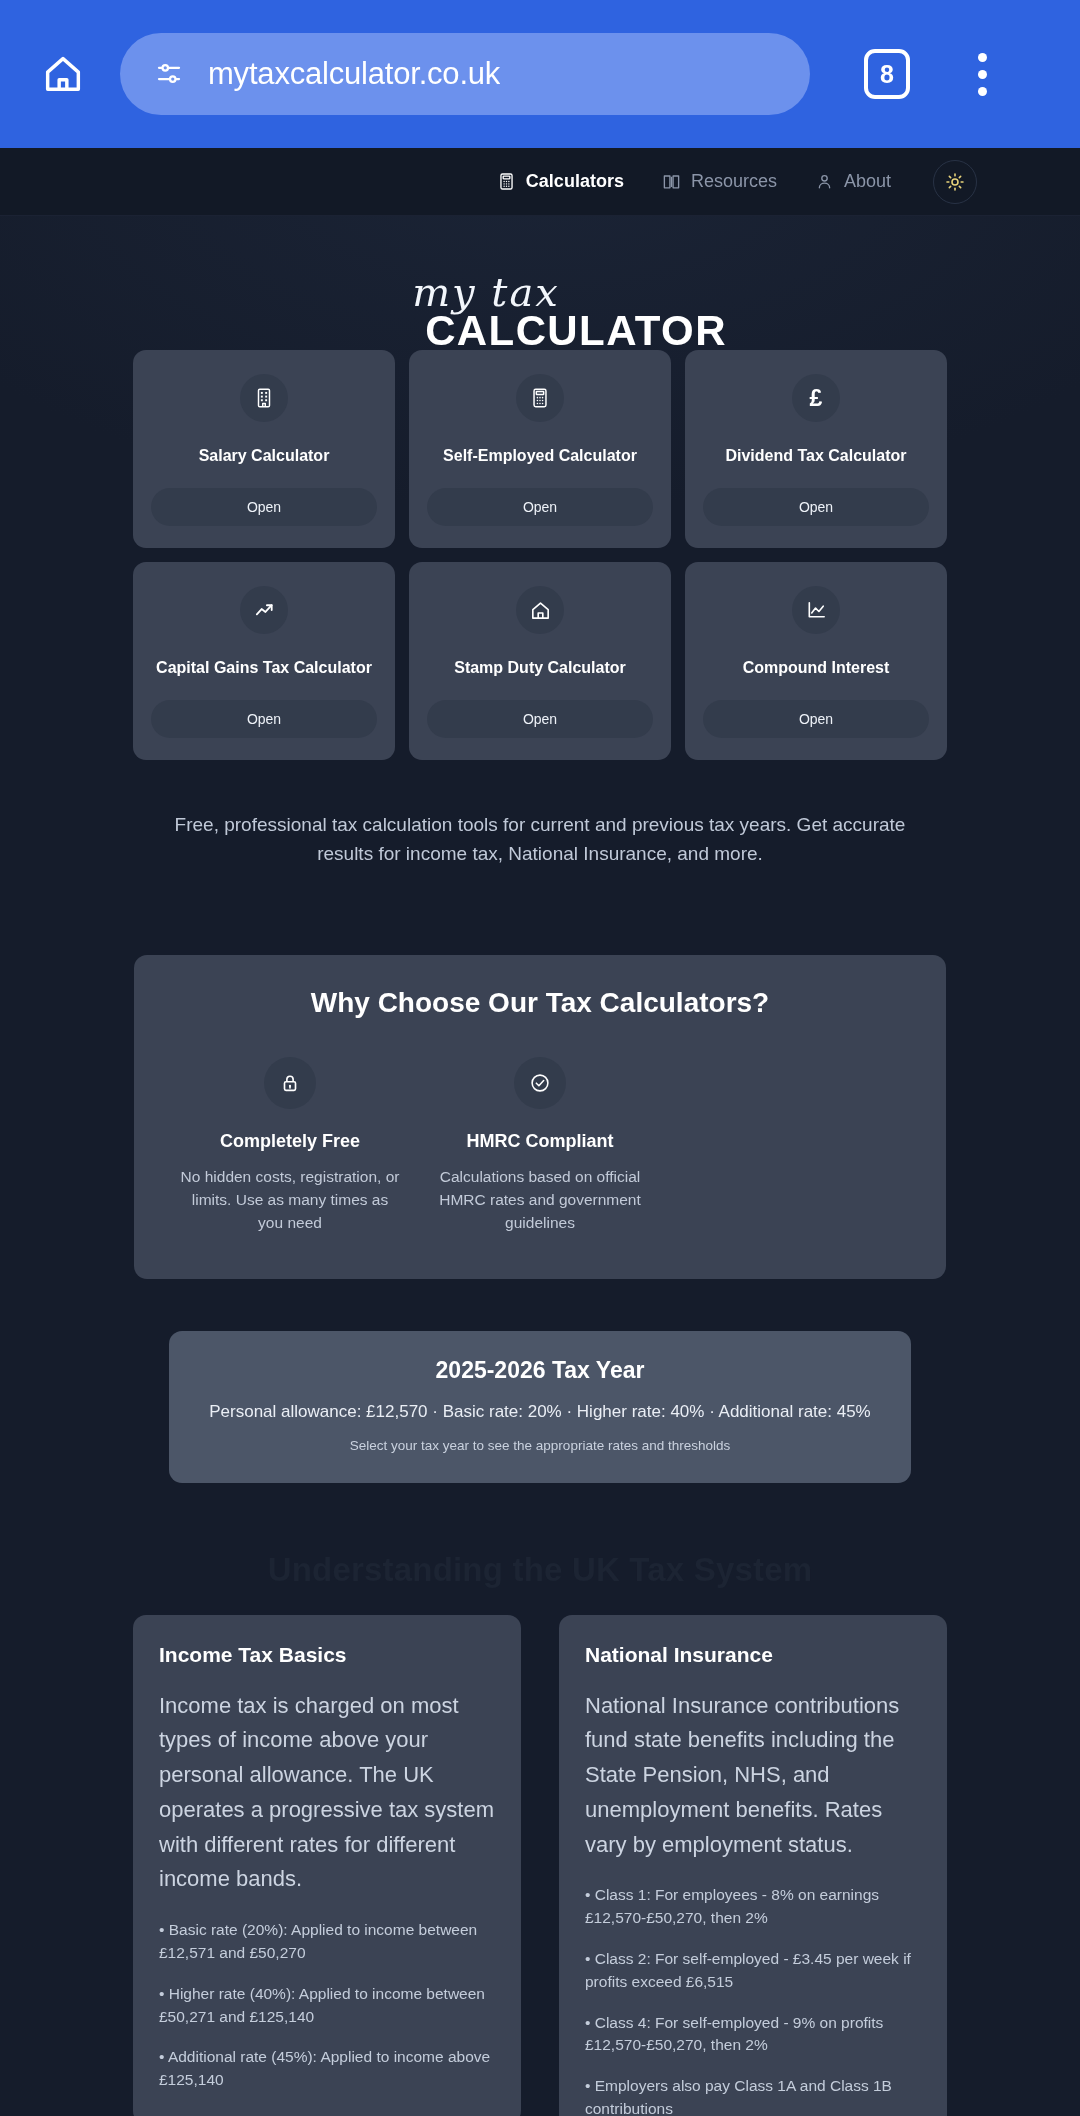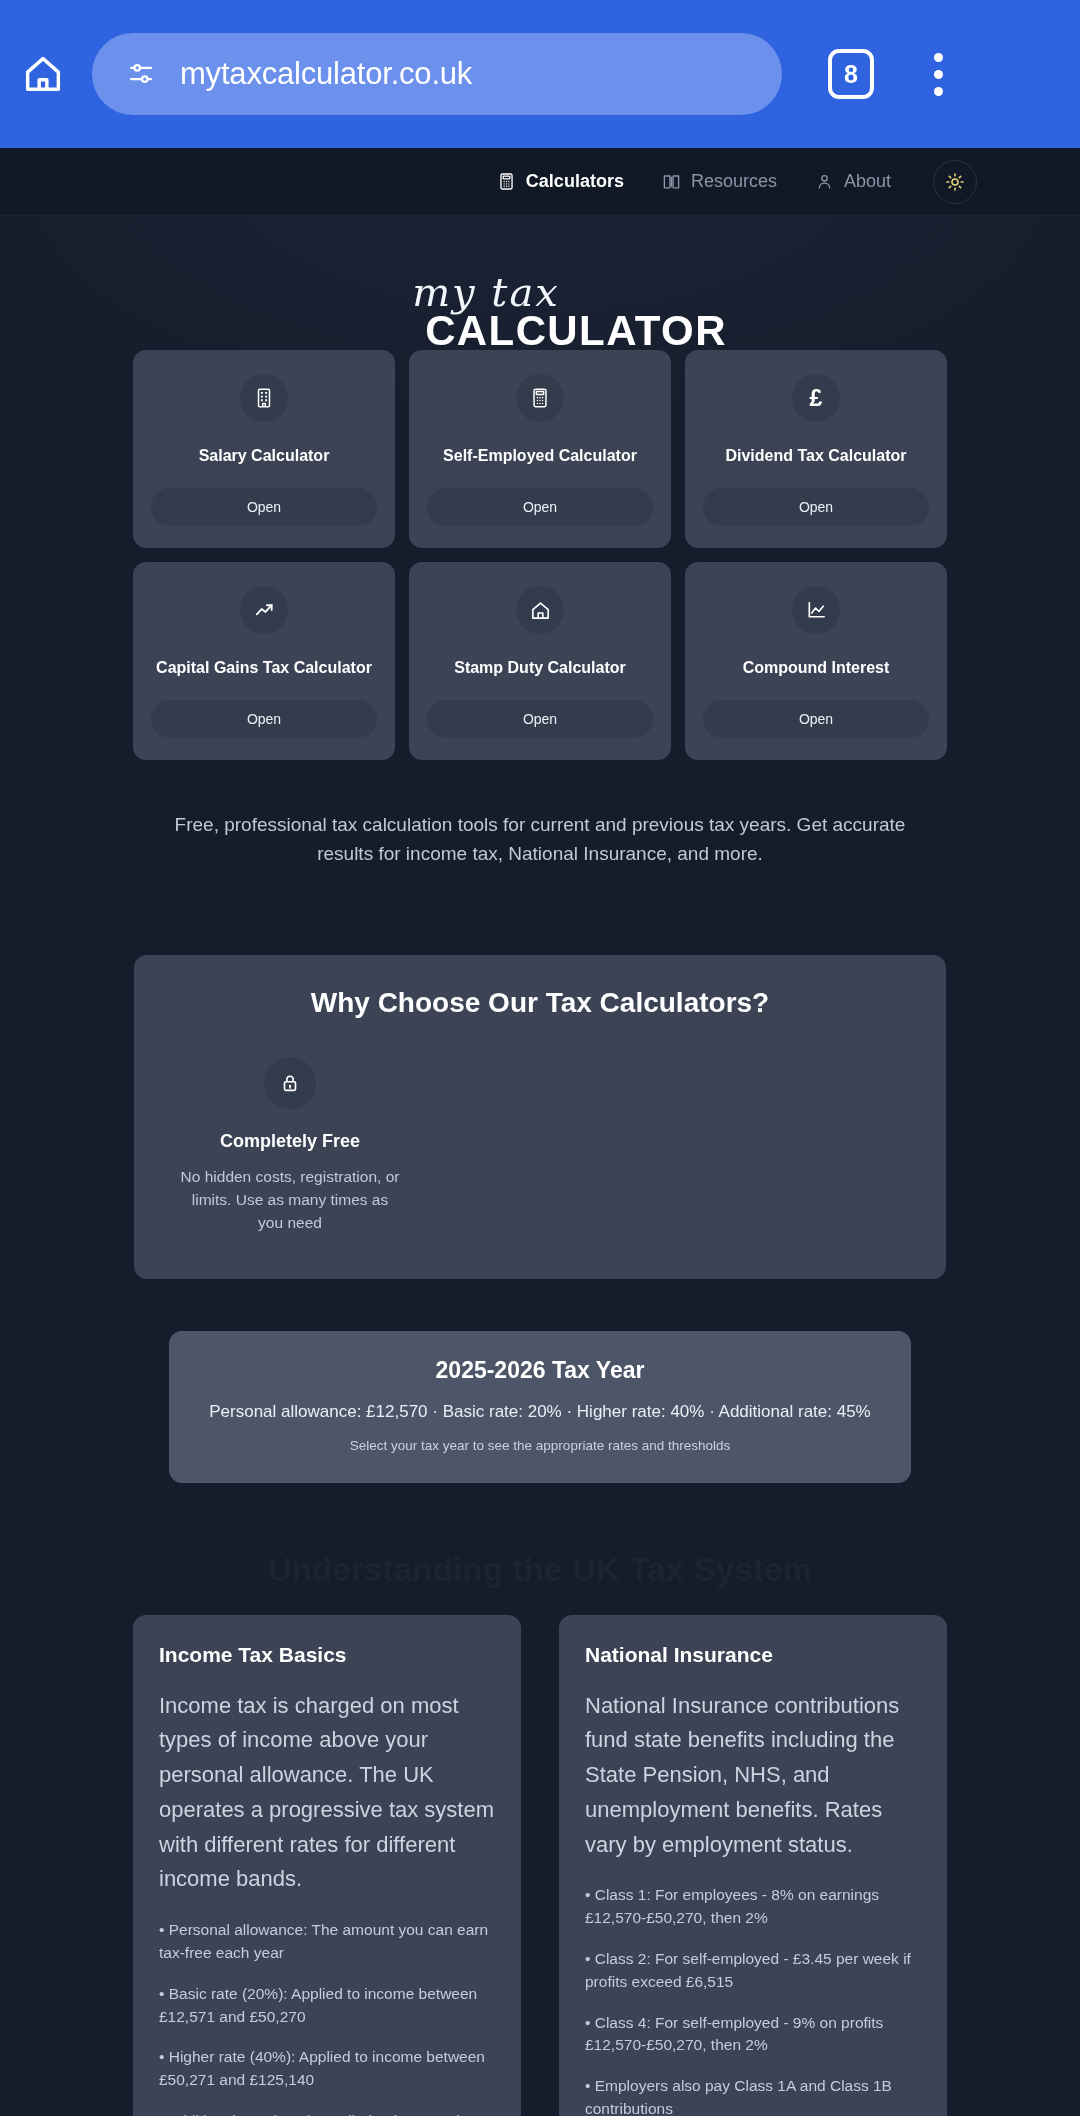--- a/index.html
+++ b/index.html
@@ -15,22 +15,22 @@
     background: #151c2b;
     color: #e8edf5;
   }
 
   
   .browser-bar {
     height: 148px;
     background: #2f63e0;
     display: flex;
     align-items: center;
-    padding: 0 14px;
-    gap: 20px;
+    padding: 0 34px;
+    gap: 28px;
     position: relative;
   }
   .home-btn {
     width: 58px;
     height: 58px;
     display: flex;
     align-items: center;
     justify-content: center;
     flex: 0 0 auto;
   }
@@ -519,38 +519,47 @@
             <rect x="6" y="10.6" width="12" height="9.4" rx="1.6"></rect>
             <path d="M8.6 10.6 V8 a3.4 3.4 0 0 1 6.8 0 v2.6"></path>
             <circle cx="12" cy="15.2" r="1.2" fill="#fff" stroke="none"></circle>
             <path d="M12 15.6 V17.4" stroke-linecap="round"></path>
           </svg>
         </div>
         <div class="why-title">Completely Free</div>
         <div class="why-desc">No hidden costs, registration, or limits. Use as many times as you need</div>
       </div>
 
+      <div class="why-col">
+        <div class="why-icon">
+          <svg width="22" height="22" viewBox="0 0 24 24" fill="none" stroke="#ffffff" stroke-width="1.7" stroke-linecap="round" stroke-linejoin="round">
+            <circle cx="12" cy="12" r="8.6"></circle>
+            <path d="M8 12.2 L10.8 15 L16 9.3"></path>
+          </svg>
+        </div>
+        <div class="why-title">HMRC Compliant</div>
+        <div class="why-desc">Calculations based on official HMRC rates and government guidelines</div>
+      </div>
     </div>
   </section>
 
   <section class="taxyear">
     <h3>2025-2026 Tax Year</h3>
     <div class="rates">Personal allowance: £12,570 · Basic rate: 20% · Higher rate: 40% · Additional rate: 45%</div>
     <div class="hint">Select your tax year to see the appropriate rates and thresholds</div>
   </section>
 
   <h2 class="faded-heading">Understanding the UK Tax System</h2>
 
   <div class="info-grid">
 
     <article class="info-card">
       <h3>Income Tax Basics</h3>
       <p class="lead">Income tax is charged on most types of income above your personal allowance. The UK operates a progressive tax system with different rates for different income bands.</p>
       <ul>
-        <li>• Personal allowance: The amount you can earn tax-free each year</li>
         <li>• Basic rate (20%): Applied to income between £12,571 and £50,270</li>
         <li>• Higher rate (40%): Applied to income between £50,271 and £125,140</li>
         <li>• Additional rate (45%): Applied to income above £125,140</li>
       </ul>
     </article>
 
     <article class="info-card">
       <h3>National Insurance</h3>
       <p class="lead">National Insurance contributions fund state benefits including the State Pension, NHS, and unemployment benefits. Rates vary by employment status.</p>
       <ul>

